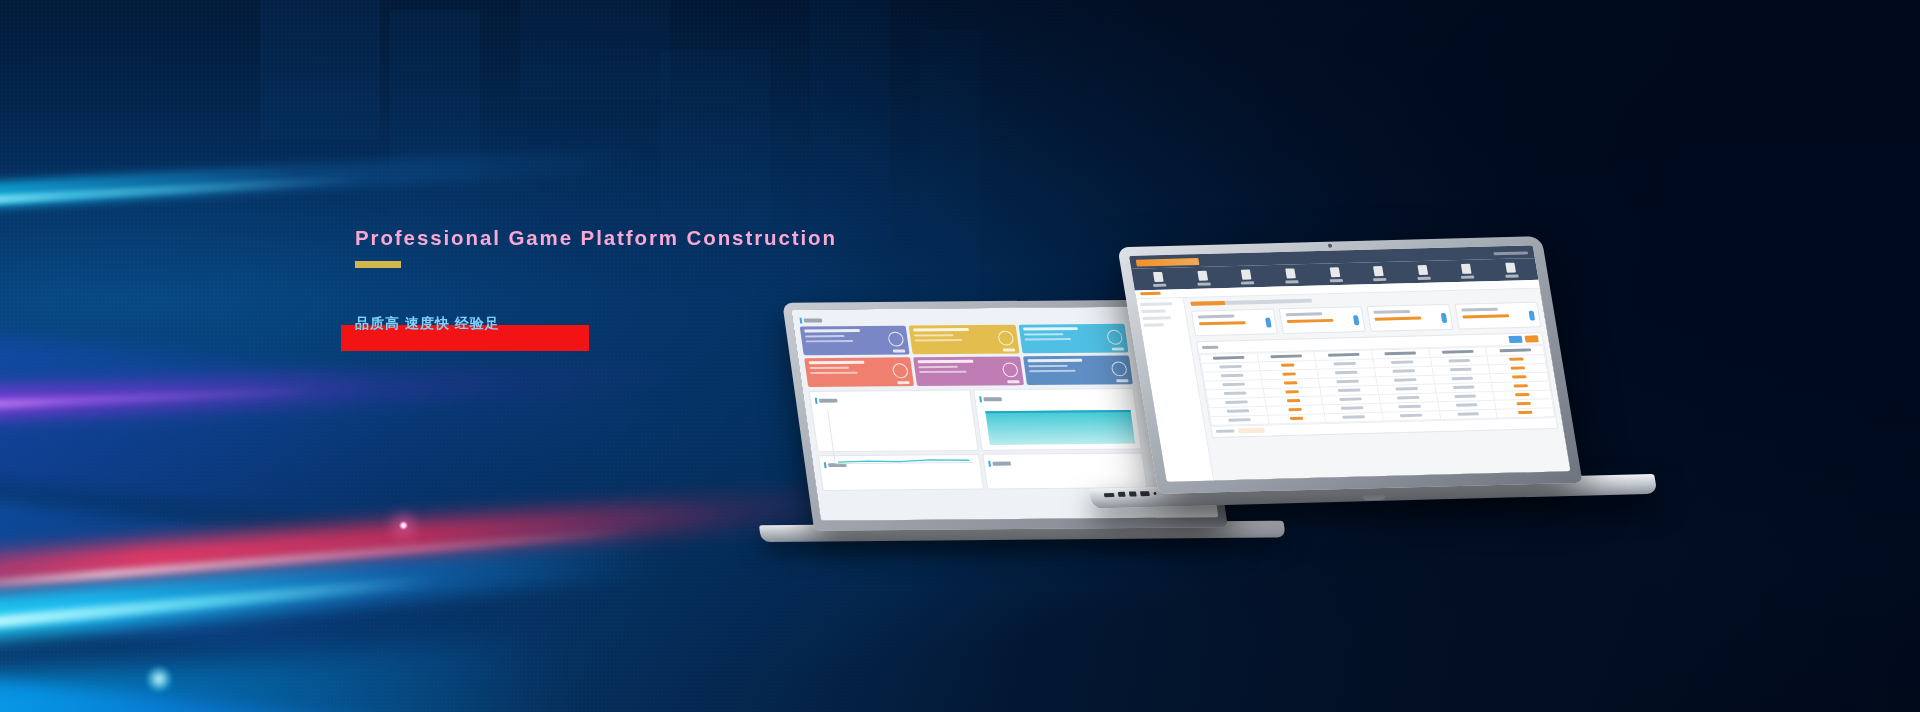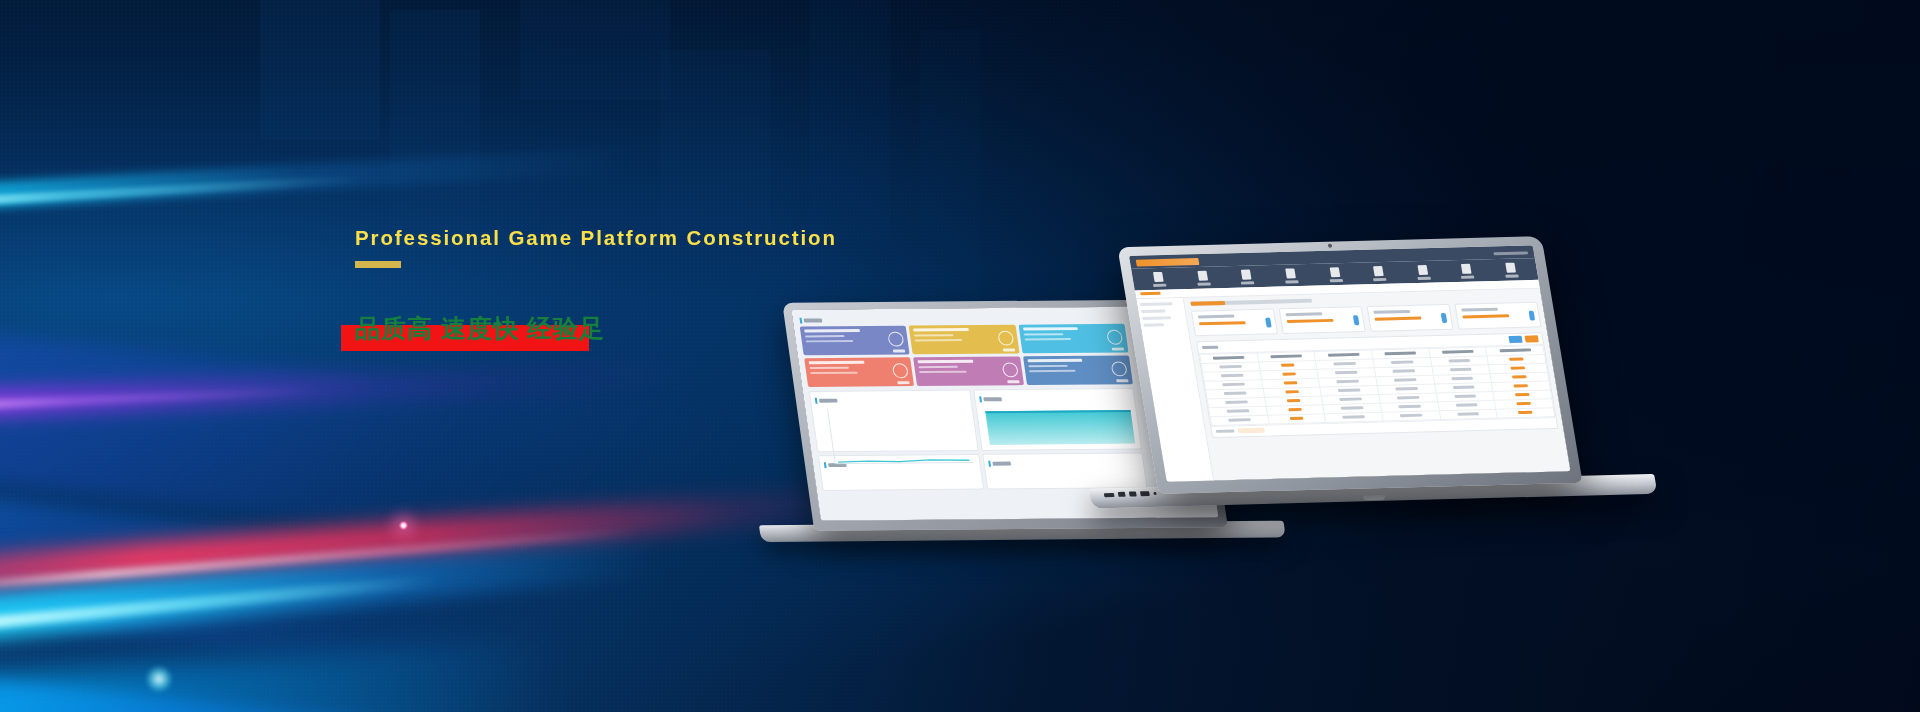--- a/index.html
+++ b/index.html
@@ -130,40 +130,40 @@
   .glow-dot2{
     position:absolute;left:146px;top:666px;width:26px;height:26px;border-radius:50%;
     background:radial-gradient(circle, rgba(235,255,255,0.95) 0%, rgba(120,240,255,0.55) 40%, rgba(40,200,255,0) 75%);
     filter:blur(2px);
   }
 
   
   .copy{position:absolute;left:355px;top:228px;width:620px;}
 
   .eyebrow{
-    font-size:20.5px;font-weight:bold;color:#fde047;letter-spacing:1.9px;
+    font-size:20.5px;font-weight:bold;color:#f9a8d4;letter-spacing:1.9px;
     white-space:nowrap;line-height:1;
   }
   .gold-rule{
     width:46px;height:7px;background:#d3b74c;margin-top:12px;
   }
   .headline{
     margin-top:14px;
     font-size:57px;font-weight:bold;color:#ffffff;
     letter-spacing:13px;line-height:1.18;white-space:nowrap;
     text-shadow:0 2px 10px rgba(0,0,0,0.35);
   }
   .tagline-wrap{
     margin-top:44px;position:relative;display:inline-block;
   }
   .tagline-bar{
     position:absolute;left:-14px;top:13px;width:248px;height:26px;background:#f21414;
   }
   .tagline{
-    position:relative;font-size:25px;font-weight:bold;color:#15803d;
+    position:relative;font-size:14px;font-weight:bold;color:#7dd3fc;
     letter-spacing:1px;white-space:nowrap;line-height:1;
     padding:4px 0 0 0;
   }
   .support{
     margin-top:62px;color:#e9eef6;white-space:nowrap;line-height:1;
   }
   .support .yrs{font-size:26px;letter-spacing:0.5px;}
   .support .txt{font-size:19px;letter-spacing:1.4px;margin-left:9px;}
 
   

